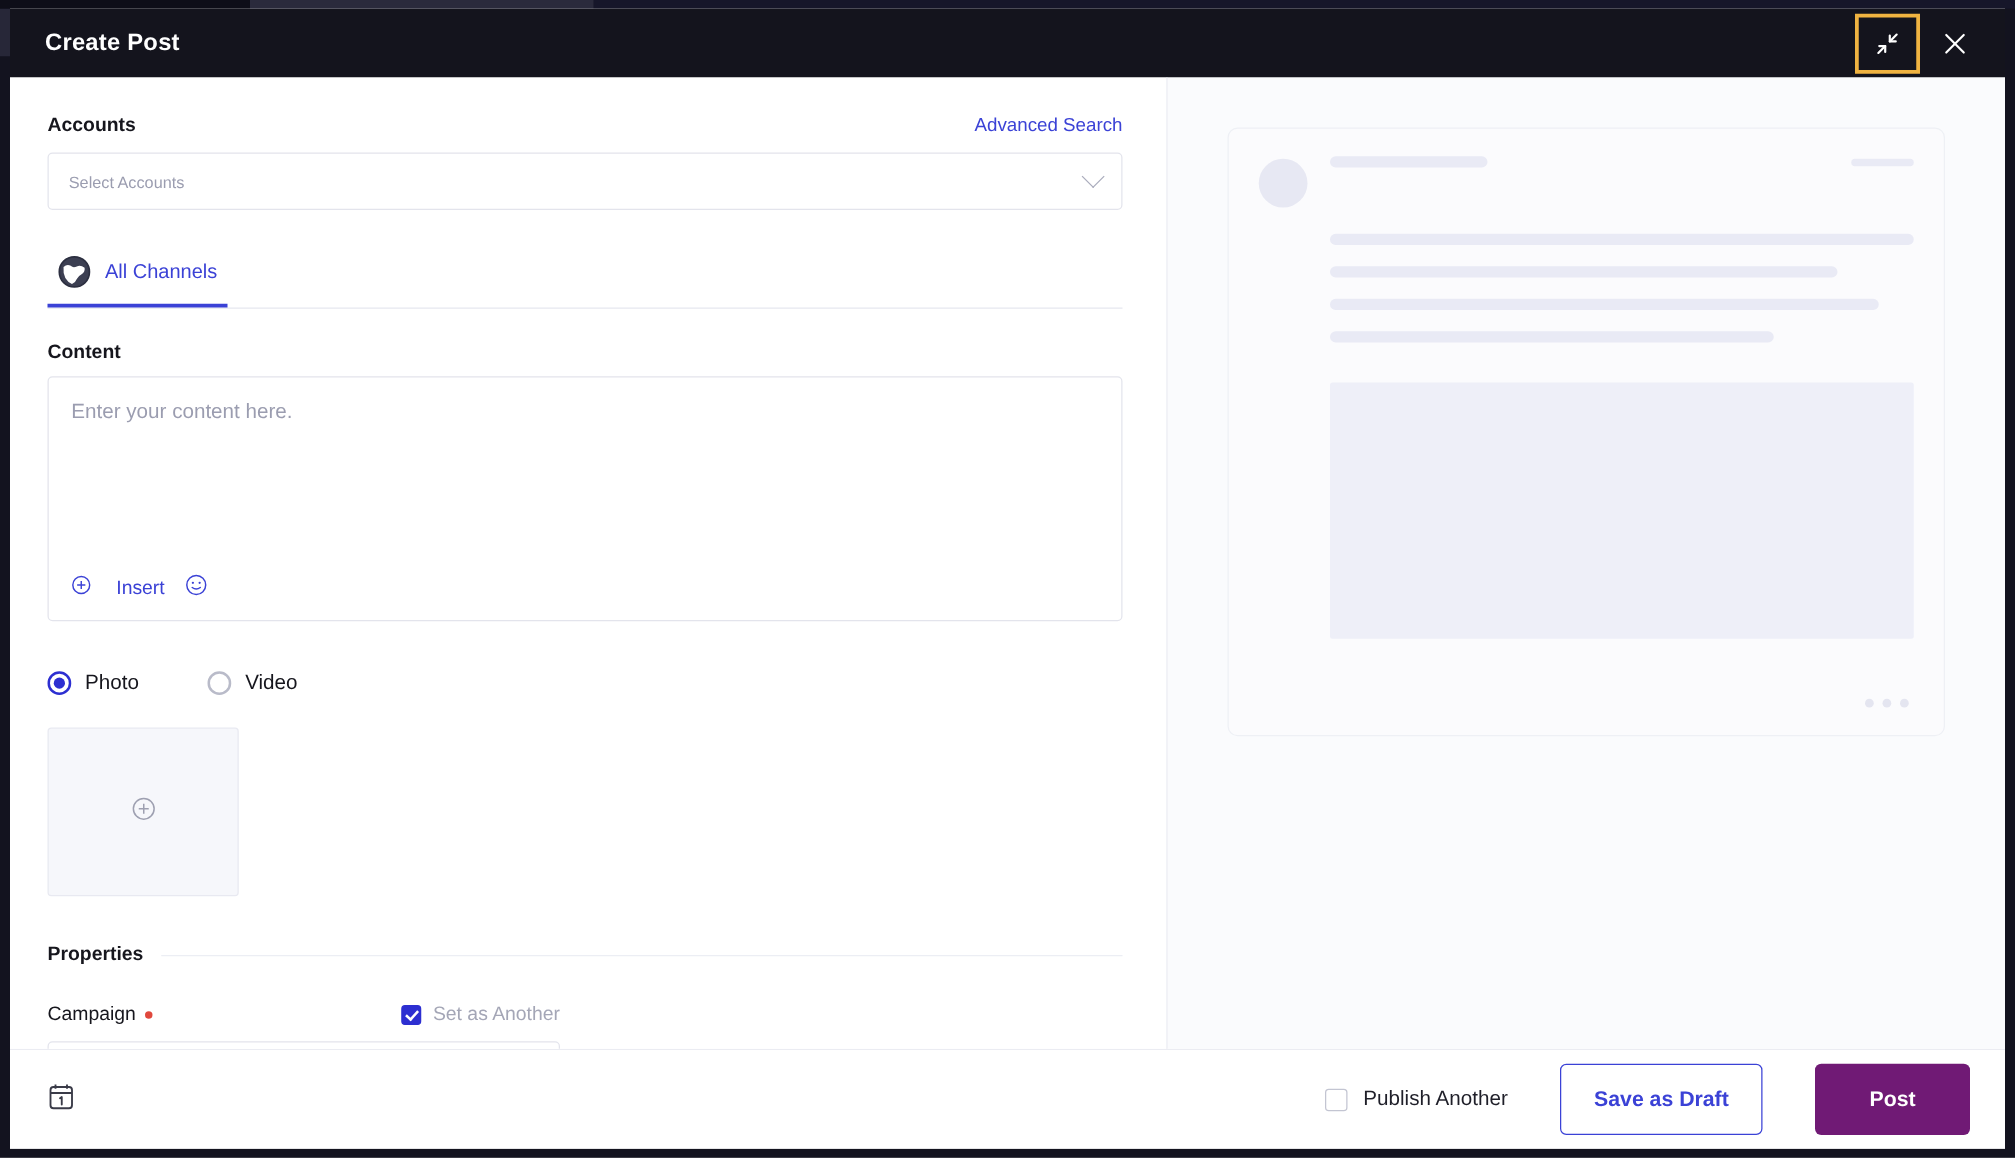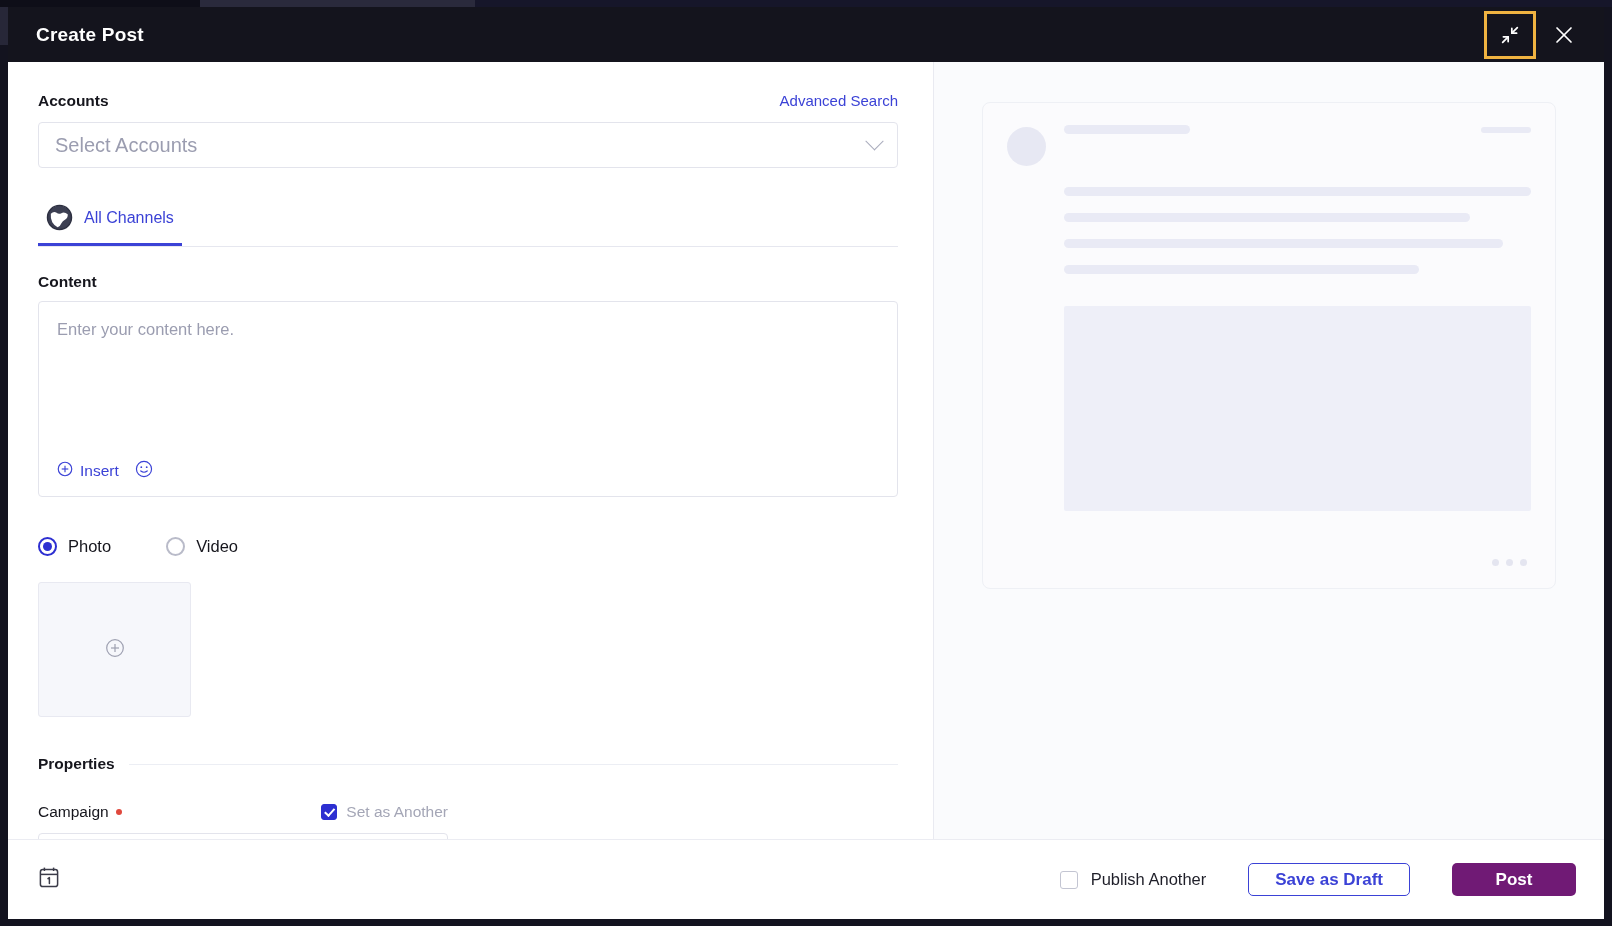--- a/index.html
+++ b/index.html
@@ -123,21 +123,21 @@
     height: 46px;
     border: 1px solid #e3e4ec;
     border-radius: 4px;
     display: flex;
     align-items: center;
     padding: 0 16px;
     cursor: pointer;
     background: #fff;
   }
   .select-box .ph {
-    font-size: 20px;
+    font-size: 13px;
     color: #9b9db0;
     flex: 1 1 auto;
   }
   .select-box .val {
     font-size: 16px;
     color: #25252e;
     flex: 1 1 auto;
   }
   .chev {
     width: 13px; height: 13px;
@@ -185,21 +185,21 @@
     color: #9b9db0;
     flex: 1 1 auto;
   }
   .editor-toolbar {
     display: flex;
     align-items: center;
     gap: 16px;
     padding-bottom: 14px;
   }
   .insert-btn {
-    display: flex; align-items: center; gap: 7px;
+    display: flex; align-items: center; gap: 20px;
     color: #3b42d6; font-size: 15.5px; cursor: pointer;
   }
   .emoji-btn { cursor: pointer; display: flex; }
 
   
   .radio-row {
     margin-top: 40px;
     display: flex;
     align-items: center;
     gap: 55px;
@@ -332,21 +332,21 @@
   }
   .publish-another {
     display: flex; align-items: center; gap: 13px; cursor: pointer;
   }
   .pa-box {
     width: 18px; height: 18px; border-radius: 3px;
     border: 1.6px solid #c3c5d2; background: #fff; flex: 0 0 18px;
   }
   .pa-label { font-size: 16.5px; color: #1f1f29; }
   .btn {
-    height: 33px;
+    height: 57px;
     border-radius: 5px;
     display: flex; align-items: center; justify-content: center;
     font-size: 17px; font-weight: bold;
     cursor: pointer;
     padding: 0 26px;
   }
   .btn-secondary {
     border: 1.4px solid #3b42d6;
     color: #3b42d6;
     background: #fff;

